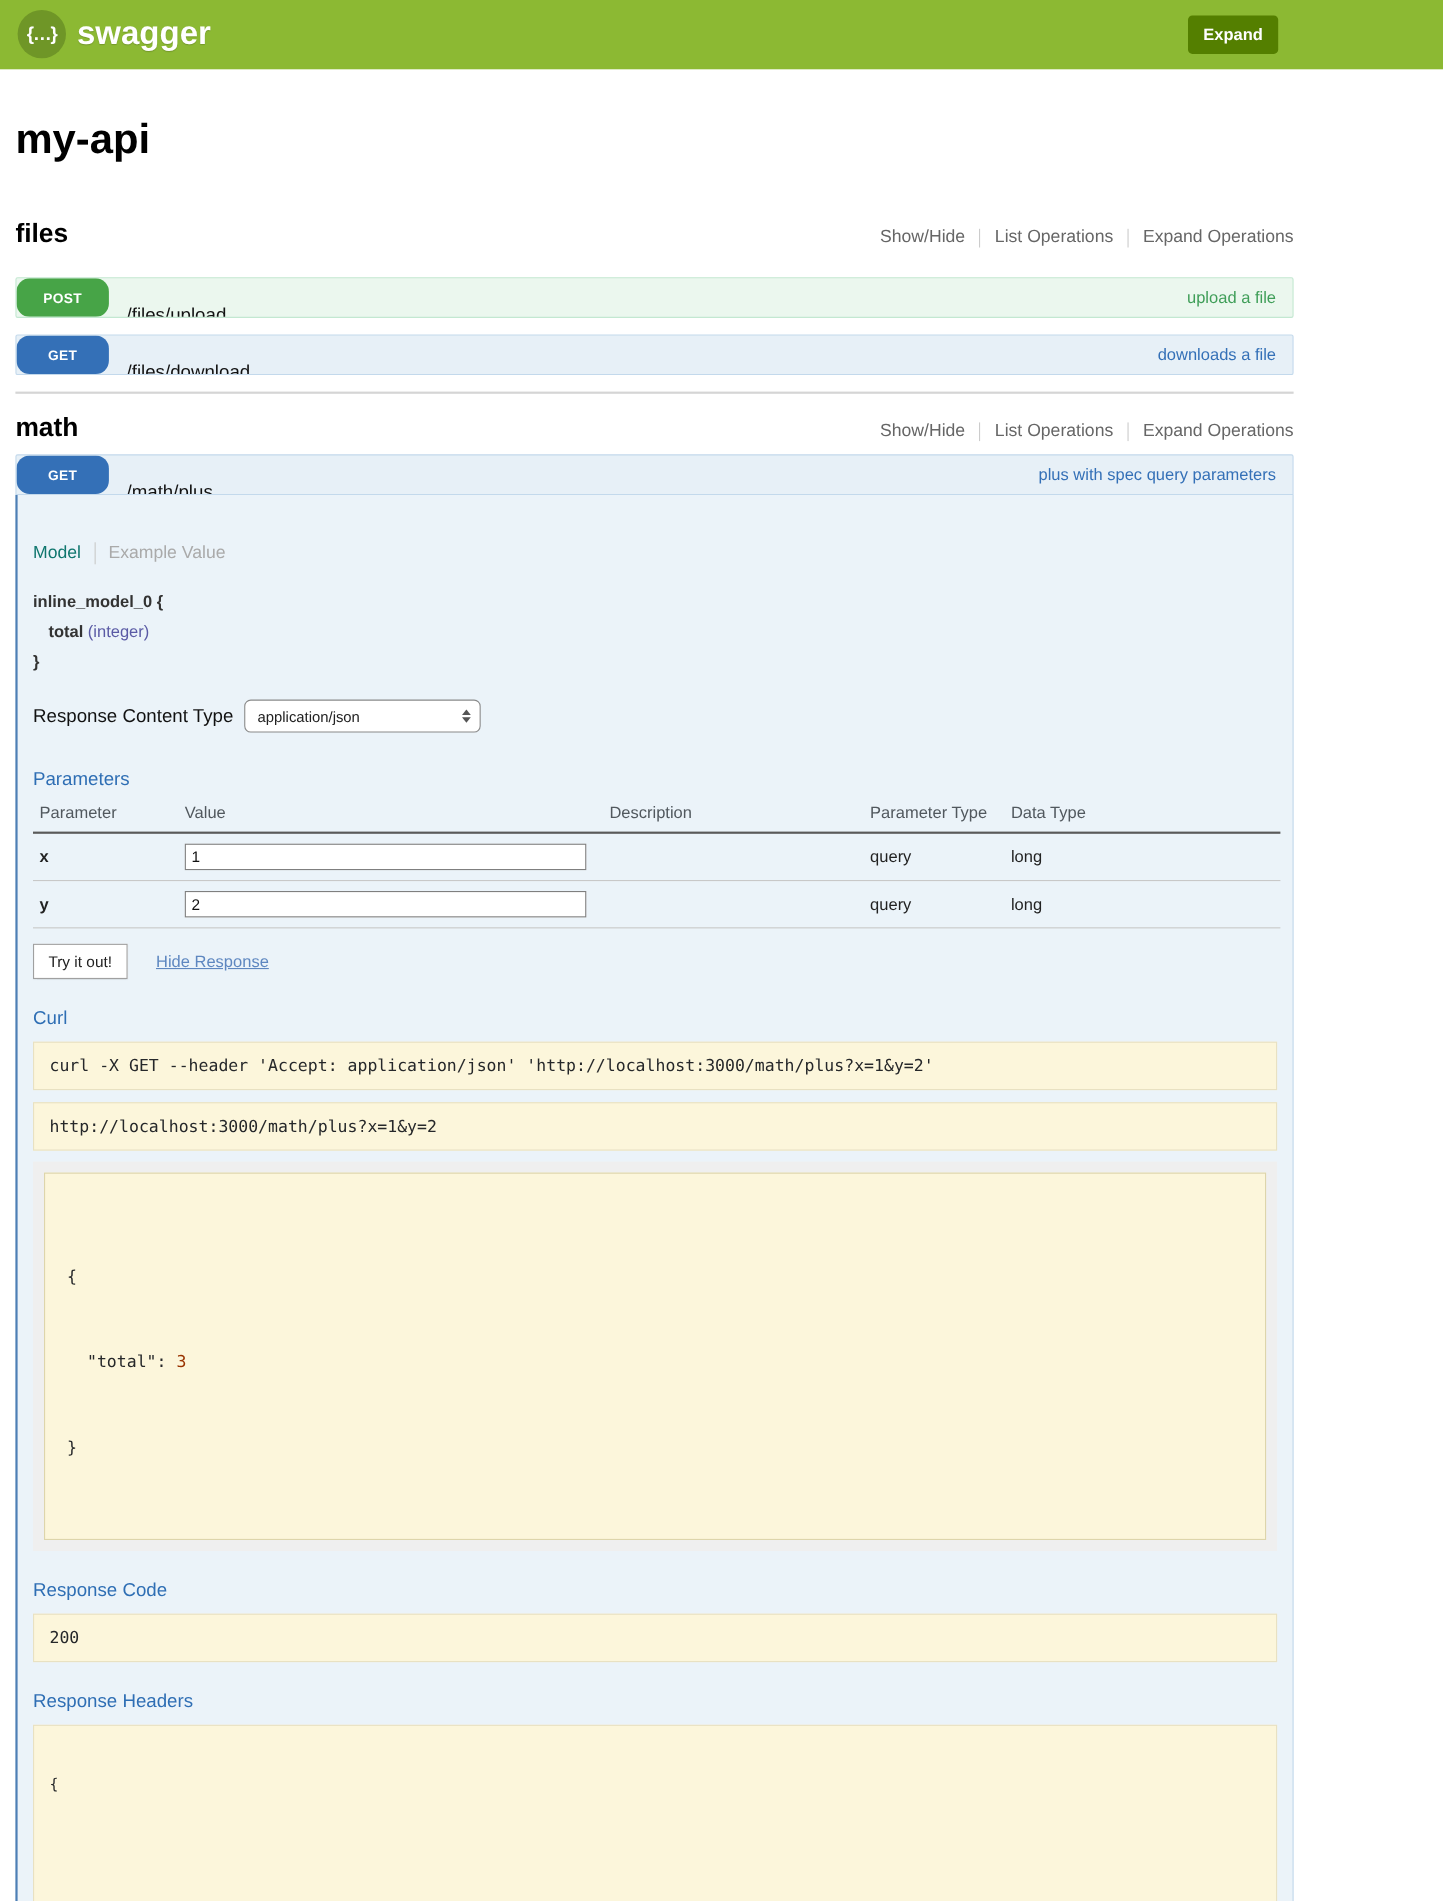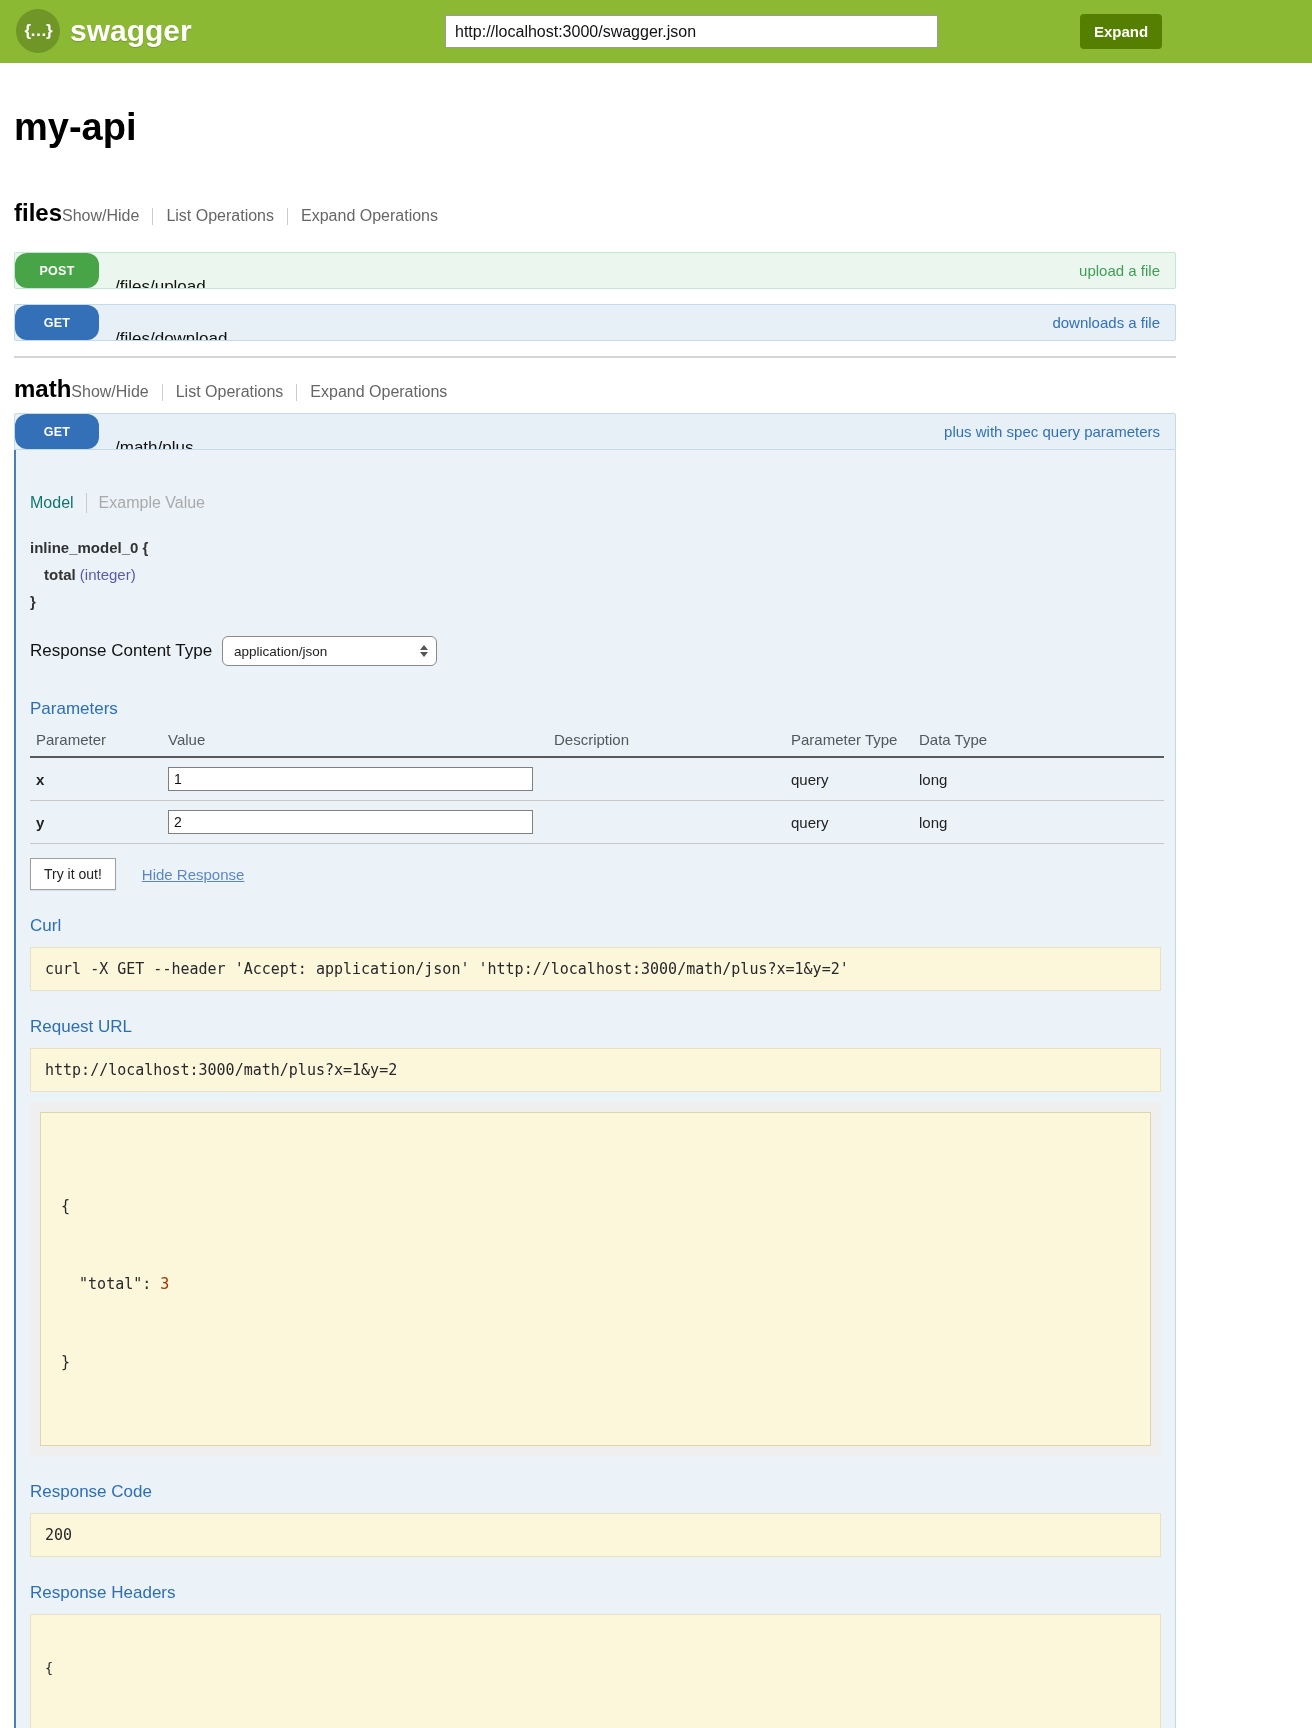--- a/index.html
+++ b/index.html
@@ -23,21 +23,21 @@
     font-family:"Liberation Sans", sans-serif; color:#111;
   }
   .explore-btn {
     position:absolute; left:1080px; top:14px; width:82px; height:35px;
     background:#547f00; color:#fff; font-weight:bold; font-size:15px;
     border:none; border-radius:4px; cursor:pointer; font-family:"Liberation Sans", sans-serif;
   }
   
   .container { width:1162px; margin-left:14px; }
   h1.api-title { font-size:38px; font-weight:bold; color:#000; margin:45px 0 52px 0; line-height:38px; }
-  .resource-head { display:flex; align-items:baseline; margin-bottom:24px; }
+  .resource-head { display:flex; justify-content:space-between; align-items:baseline; margin-bottom:24px; }
   .resource-title { font-size:24px; font-weight:bold; color:#000; line-height:30px; cursor:pointer; }
   .resource-links { display:flex; align-items:center; font-size:16px; color:#666; }
   .resource-links a { color:#666; text-decoration:none; cursor:pointer; }
   .vsep { width:1px; height:17px; background:#ccc; margin:0 13px; display:inline-block; }
   
   .op-row {
     height:37px; display:flex; align-items:center;
     border:1px solid; border-radius:2px; margin-bottom:15px; overflow:hidden; cursor:pointer;
   }
   .op-row.post { background:#ebf7ee; border-color:#c3e8d1; }
@@ -116,21 +116,20 @@
   .headers-block div { white-space:pre; }
 </style>
 </head>
 <body>
 
 <div class="topbar">
   <div class="brand">
     <span class="logo-circle">{…}</span>
     <span class="brand-text">swagger</span>
   </div>
-  <input class="url-input" value="http://localhost:3000/swagger.json" style="">
   <button class="explore-btn">Expand</button>
 </div>
 
 <div class="container">
 
   <h1 class="api-title">my-api</h1>
 
   <div>
     <div class="resource-head">
       <span class="resource-title">files</span>
@@ -232,21 +231,20 @@
       </div>
 
       <div class="try-row">
         <button class="try-btn">Try it out!</button>
         <a class="hide-link">Hide Response</a>
       </div>
 
       <div class="blue-h sect-h">Curl</div>
       <div class="snippet">curl -X GET --header 'Accept: application/json' 'http://localhost:3000/math/plus?x=1&amp;y=2'</div>
 
-      <div class="blue-h sect-h">Request URL</div>
       <div class="snippet">http://localhost:3000/math/plus?x=1&amp;y=2</div>
 
       <div class="body-wrap">
         <div class="snippet body-json">
           <div>{</div>
           <div><span>  "total": </span><span class="json-num">3</span></div>
           <div>}</div>
         </div>
       </div>
 

